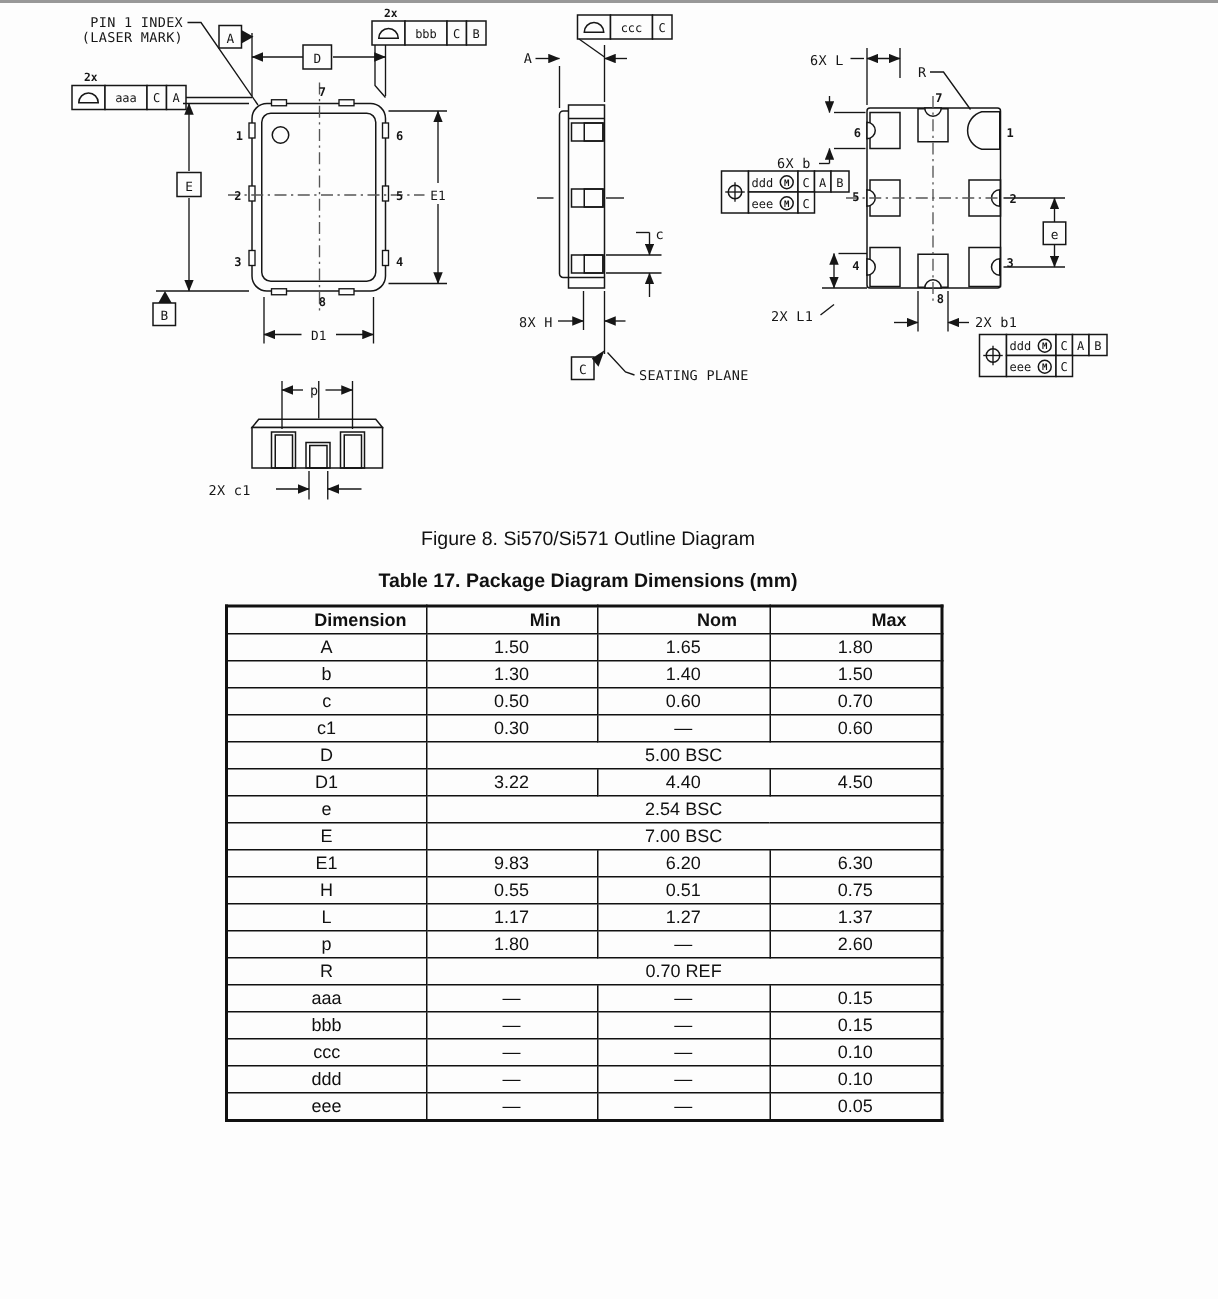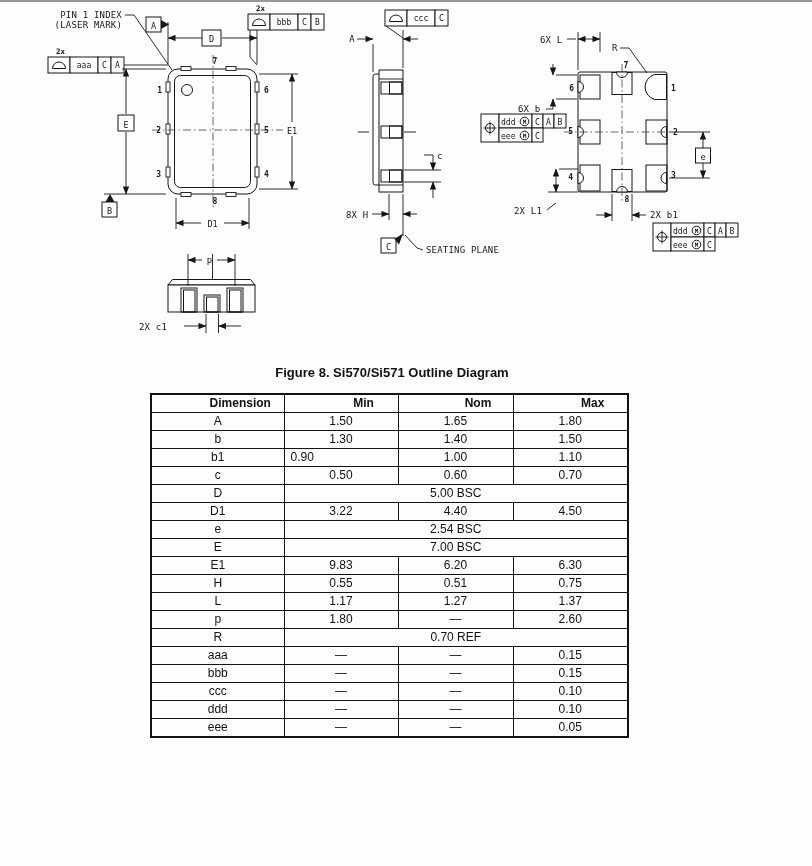--- a/index.html
+++ b/index.html
@@ -19,21 +19,21 @@
   .tpin { font:bold 8px "DejaVu Sans Mono", monospace; fill:#161616; }
   .tM   { font:bold 6px "DejaVu Sans Mono", monospace; fill:#161616; }
   .ln   { stroke:#161616; stroke-width:1; fill:none; }
   .dimln{ stroke:#161616; stroke-width:.9; fill:none; }
   .dash { stroke:#555; stroke-width:.9; stroke-dasharray:8 3 1.5 3; fill:none; }
   .paper{ fill:#fdfdfd; }
   .tri  { fill:#161616; }
   .fcfbox { fill:#fdfdfd; stroke:#161616; stroke-width:1; }
   
   .caption-wrap { width:784px; text-align:center; }
-  .fig-caption  { font-weight:bold; font-size:13px; margin:21px 0 13px 0; }
+  .fig-caption  { font-weight:normal; font-size:13px; margin:6px 0 13px 0; }
   .tbl-caption  { font-weight:bold; font-size:13px; margin:0 0 9px 0; }
   
   .dim-table { border-collapse:collapse; margin-left:150px; width:477px;
                border:2px solid #111; table-layout:fixed; }
   .dim-table th, .dim-table td {
     border:1px solid #111; font-size:12px; text-align:center;
     padding:1px 3px; height:15px; line-height:15px;
   }
   .dim-table th { font-weight:bold;padding-left:48px; }
   .cell-left { text-align:left !important; padding-left:6px !important; }
@@ -398,20 +398,21 @@
       <line x1="184" y1="324" x2="206" y2="324" class="dimln" marker-end="url(#arr)"></line>
       <line x1="241" y1="324" x2="218.5" y2="324" class="dimln" marker-end="url(#arr)"></line>
       <text x="139" y="328" text-anchor="start" class="t9">2X c1</text>
     </g>
   </g>
 </svg>
 
 
 <div class="caption-wrap">
   <div class="fig-caption">Figure 8. Si570/Si571 Outline Diagram</div>
+  <div class="tbl-caption">Table 17. Package Diagram Dimensions (mm)</div>
 </div>
 
 
 <table class="dim-table">
   <colgroup>
       <col style="width:133px">
       <col style="width:114px">
       <col style="width:115px">
       <col style="width:115px">
     </colgroup>
@@ -430,32 +431,32 @@
         <td>1.65</td>
         <td>1.80</td>
       </tr>
     <tr>
         <td>b</td>
         <td>1.30</td>
         <td>1.40</td>
         <td>1.50</td>
       </tr>
     <tr>
-        <td>b1</td>
-        <td class="cell-left">0.90</td>
-        <td>1.00</td>
-        <td>1.10</td>
-      </tr>
-    <tr>
         <td>c</td>
         <td>0.50</td>
         <td>0.60</td>
         <td>0.70</td>
       </tr>
     <tr>
+        <td>c1</td>
+        <td>0.30</td>
+        <td>—</td>
+        <td>0.60</td>
+      </tr>
+    <tr>
         <td>D</td>
         <td colspan="3">5.00 BSC</td>
       </tr>
     <tr>
         <td>D1</td>
         <td>3.22</td>
         <td>4.40</td>
         <td>4.50</td>
       </tr>
     <tr>

